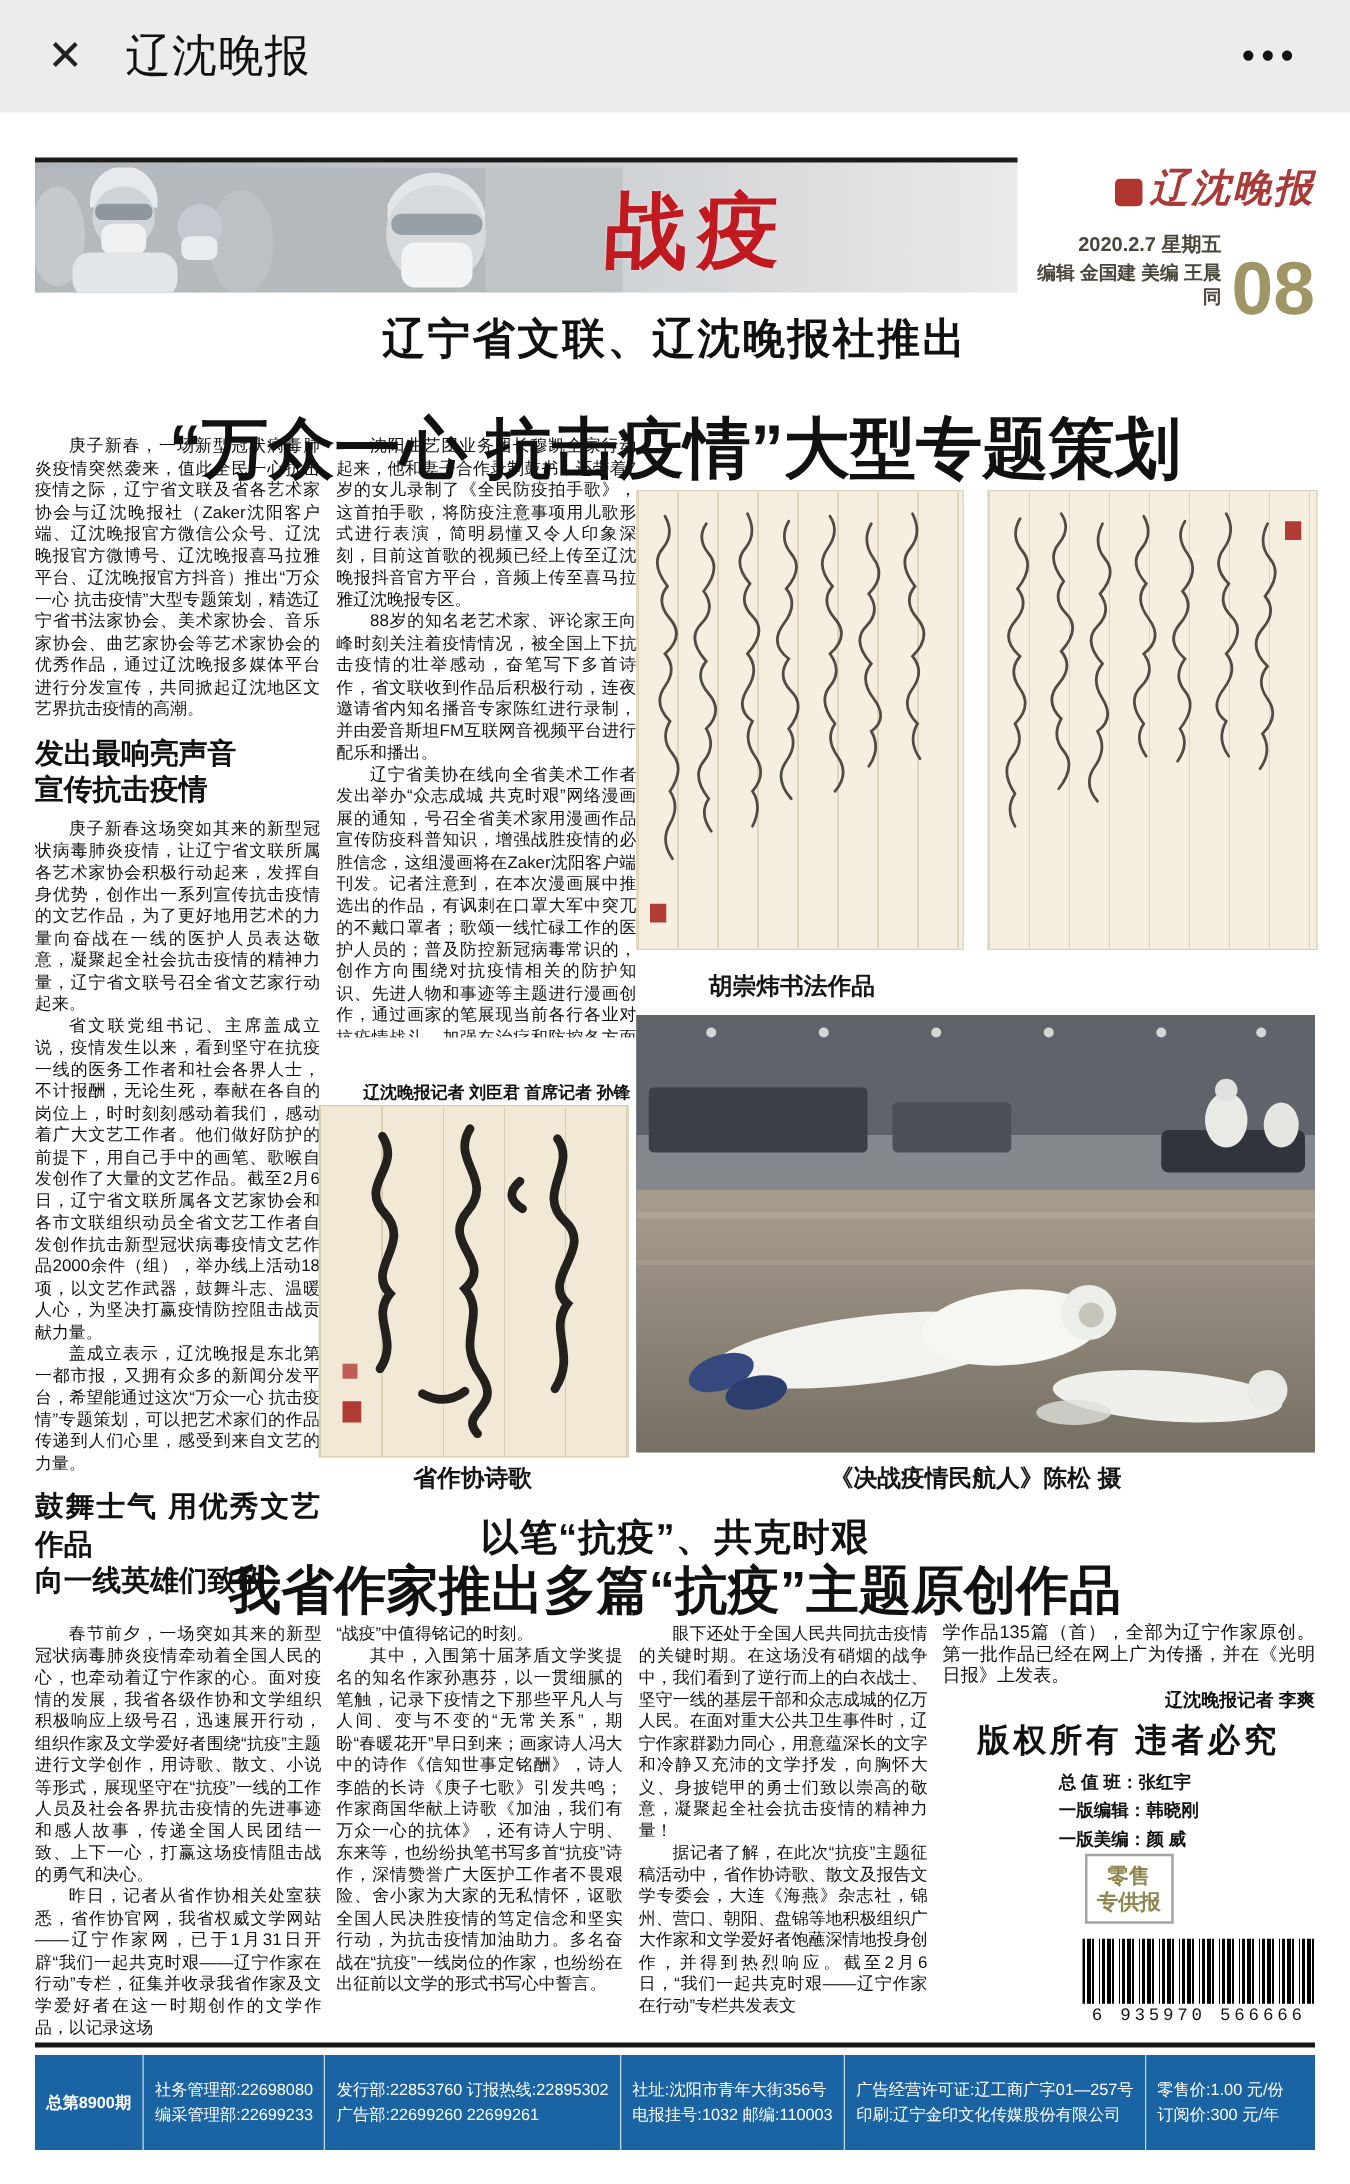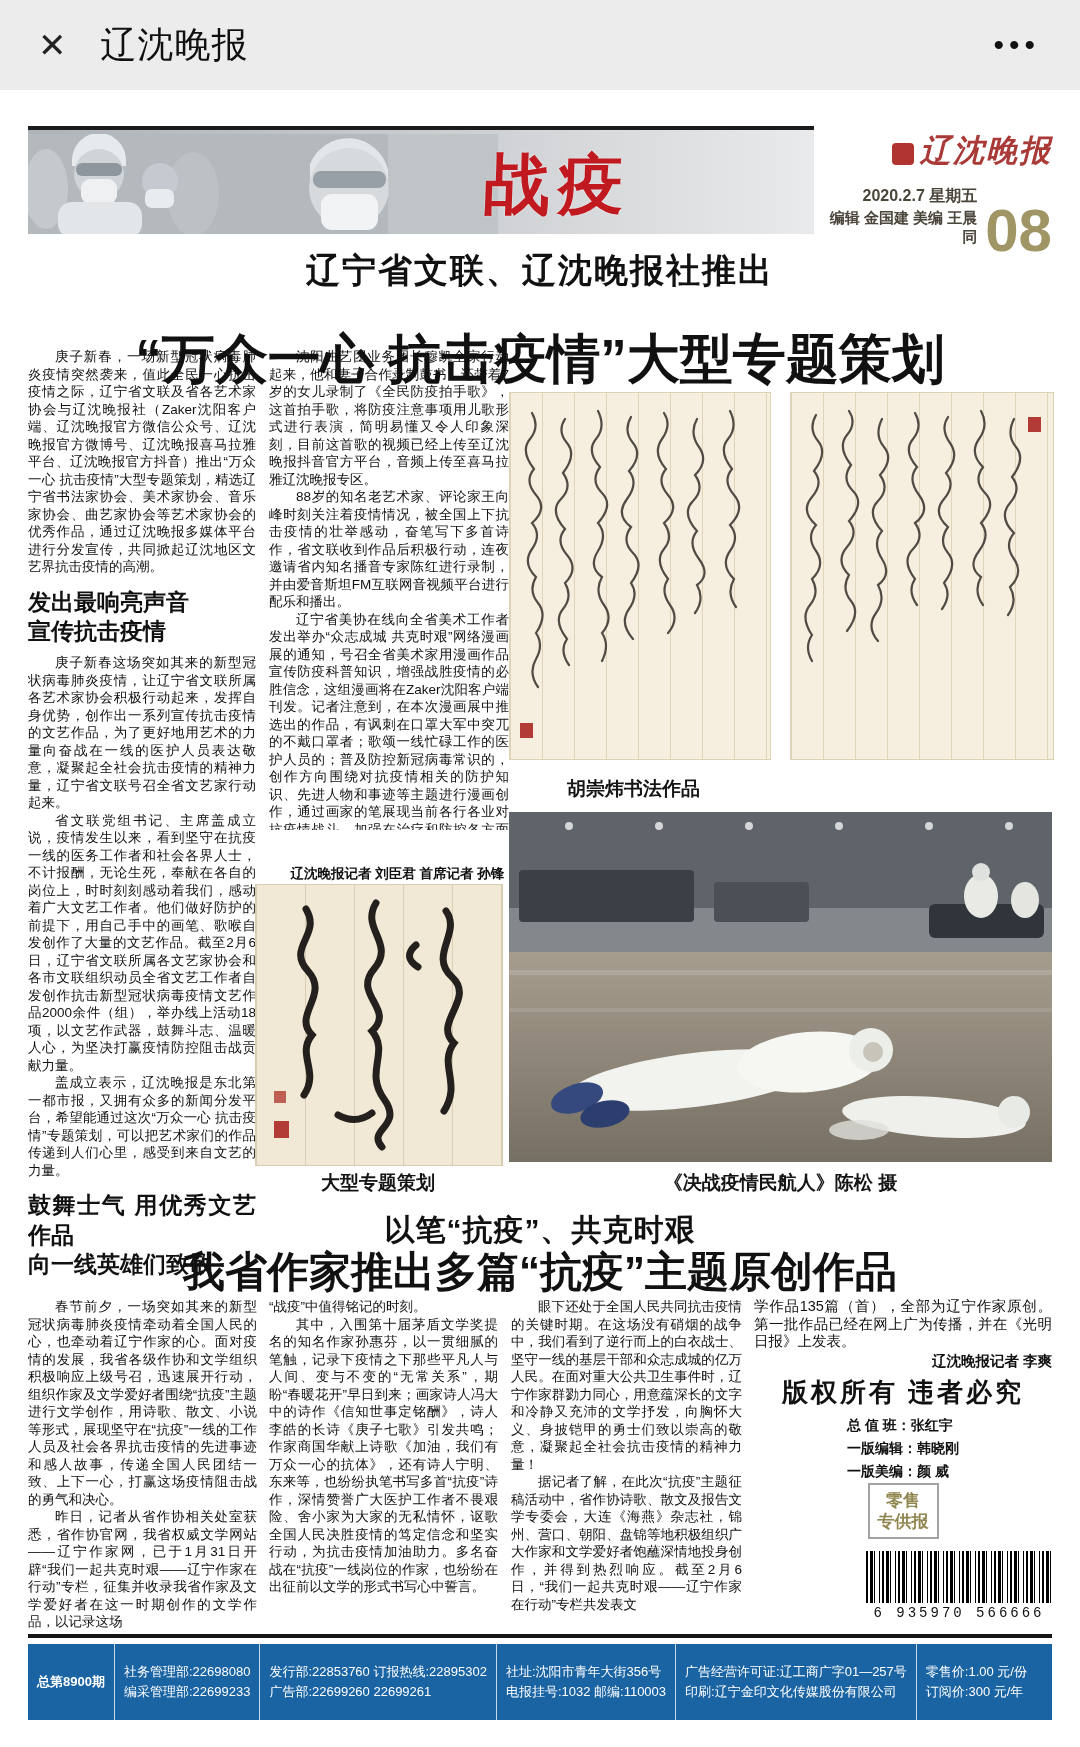--- a/index.html
+++ b/index.html
@@ -165,21 +165,21 @@
           <path d="M50 24 C66 50,30 62,52 86 S36 130,56 150 C40 170,64 186,48 210"></path>
           <path d="M120 18 C104 44,140 58,118 84 S140 124,116 146 C134 168,108 186,128 214 S110 244,126 262"></path>
           <path d="M190 26 C206 48,172 70,196 92 S176 138,198 158 C182 180,206 198,188 226"></path>
           <path d="M82 230 q18 10 34 -2"></path>
           <path d="M160 60 q-14 12 2 22"></path>
         </g>
         <rect x="18" y="236" width="15" height="17" fill="#b23b35"></rect>
         <rect x="18" y="206" width="12" height="12" fill="#b23b35" opacity=".8"></rect>
       </svg>
     </div>
-    <div class="abs dong-caption caption">大型专题策划</div>
+    <div class="abs dong-caption caption">省作协诗歌</div>
 
     <div class="abs rightzone">
       <div class="abs calpanel cal1">
         <svg width="260" height="366" viewBox="0 0 260 366">
           <g stroke="#3f3a35" stroke-width="2.2" fill="none" stroke-linecap="round" opacity=".9">
             <path d="M22 20 q8 14 -2 26 t4 30 q-10 12 2 26 t-4 28 q10 12 0 26 t4 28 q-8 14 2 26 t-2 30 q8 12 0 26 t2 28"></path>
             <path d="M55 26 q-8 12 2 24 t-4 30 q10 14 -2 26 t4 30 q-10 12 2 26 t-2 28 q8 14 -2 26 t4 30 q-8 12 2 26"></path>
             <path d="M88 18 q8 16 -2 28 t4 28 q-10 14 2 26 t-4 30 q10 12 0 28 t4 26 q-8 14 2 28 t-2 28 q8 12 0 28"></path>
             <path d="M121 24 q-8 14 2 26 t-4 28 q10 12 -2 28 t4 28 q-10 14 2 26 t-2 30 q8 12 -2 26 t4 30"></path>
             <path d="M154 20 q8 12 -2 26 t4 30 q-10 12 2 26 t-4 28 q10 14 0 26 t4 30 q-8 12 2 26 t-2 28"></path>

